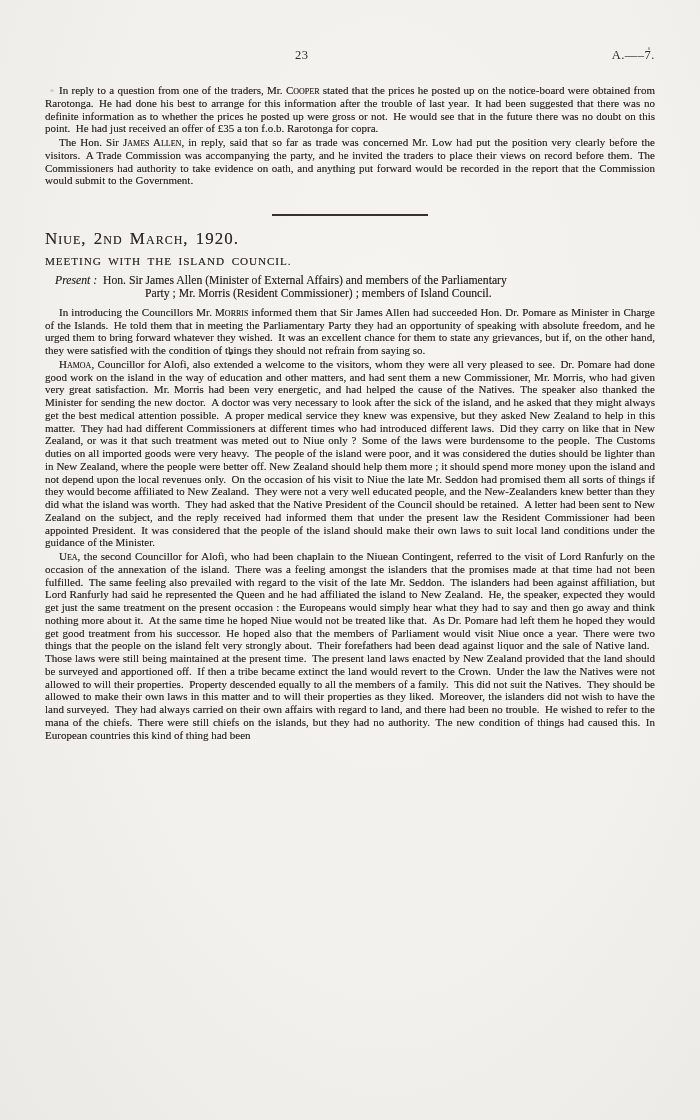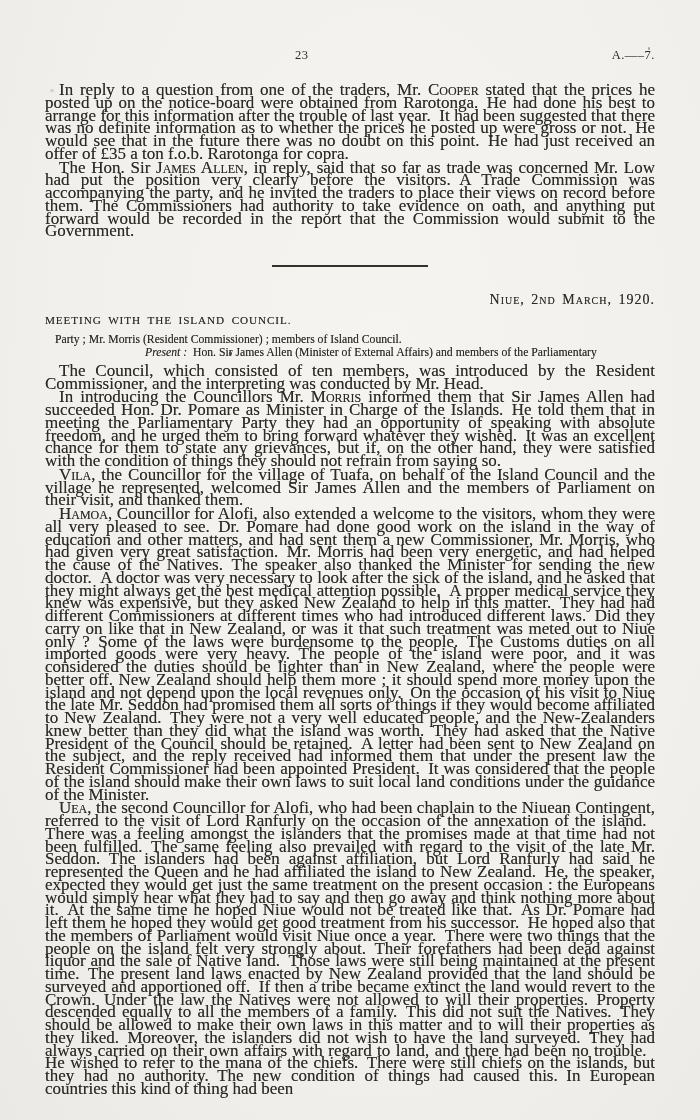--- a/index.html
+++ b/index.html
@@ -11,31 +11,31 @@
   .page{
     position:relative;width:700px;height:1120px;box-sizing:border-box;
     padding:48px 45px 8px;
     background:radial-gradient(ellipse at 55% 35%, #f5f4f1 0%, #f1f0ed 60%, #ebe9e5 100%);
     color:#2d2a24;
   }
   .pagehead{position:relative;height:16px;font-size:12.5px;}
   .folio{position:absolute;left:250px;top:0;letter-spacing:0.5px;}
   .docref{position:absolute;right:0;top:0;letter-spacing:0.5px;}
   .body-text{
-    font-size:17px;line-height:12.75px;text-align:justify;
+    font-size:11px;line-height:12.75px;text-align:justify;
     text-shadow:0 0 0.5px rgba(45,42,36,0.55);
   }
   .sec1{margin-top:20px;}
   .sec2{margin-top:5px;}
   .para{margin:0 0 1px;text-indent:14px;}
   .sc{font-variant:small-caps;}
   .i{font-style:italic;}
   .divider{width:156px;height:2px;background:#35322b;margin:27px auto 0;}
   .dateline{
-    margin-top:25px;text-align:right;font-size:14px;
+    margin-top:13px;text-align:left;font-size:17px;
     font-variant:small-caps;letter-spacing:1px;word-spacing:2px;
     text-shadow:0 0 0.5px rgba(45,42,36,0.55);
   }
   .title{
     margin-top:6px;text-align:left;font-size:11.2px;
     letter-spacing:0.9px;word-spacing:3px;
     text-shadow:0 0 0.5px rgba(45,42,36,0.55);
   }
   .present{
     margin-top:8px;font-size:11.7px;line-height:12.9px;
@@ -63,28 +63,26 @@
       <div class="para"><span>The Hon. Sir </span><span class="sc">James Allen</span><span>, in reply, said that so far as trade was concerned Mr. Low had put the position very clearly before the visitors. A Trade Commission was accompanying the party, and he invited the traders to place their views on record before them. The Commissioners had authority to take evidence on oath, and anything put forward would be recorded in the report that the Commission would submit to the Government.</span></div>
     </div>
 
   <div class="divider"></div>
 
   <div class="dateline">Niue, 2nd March, 1920.</div>
 
   <div class="title">MEETING WITH THE ISLAND COUNCIL.</div>
 
   <div class="present">
+      <div class="line"><span class="i">Present :</span><span> Hon. Sir James Allen (Minister of External Affairs) and members of the Parliamentary</span></div>
       <div class="line"><span>Party ; Mr. Morris (Resident Commissioner) ; members of Island Council.</span></div>
-      <div class="line"><span class="i">Present :</span><span> Hon. Sir James Allen (Minister of External Affairs) and members of the Parliamentary</span></div>
     </div>
 
   <div class="body-text sec2">
-      <div class="para"><span>The Council, which consisted of ten members, was introduced by the Resident Commissioner, and the interpreting was conducted by Mr. Head.</span></div>
       <div class="para"><span>In introducing the Councillors Mr. </span><span class="sc">Morris</span><span> informed them that Sir James Allen had succeeded Hon. Dr. Pomare as Minister in Charge of the Islands. He told them that in meeting the Parliamentary Party they had an opportunity of speaking with absolute freedom, and he urged them to bring forward whatever they wished. It was an excellent chance for them to state any grievances, but if, on the other hand, they were satisfied with the condition of things they should not refrain from saying so.</span></div>
-      <div class="para"><span class="sc">Vila</span><span>, the Councillor for the village of Tuafa, on behalf of the Island Council and the village he represented, welcomed Sir James Allen and the members of Parliament on their visit, and thanked them.</span></div>
       <div class="para"><span class="sc">Hamoa</span><span>, Councillor for Alofi, also extended a welcome to the visitors, whom they were all very pleased to see. Dr. Pomare had done good work on the island in the way of education and other matters, and had sent them a new Commissioner, Mr. Morris, who had given very great satisfaction. Mr. Morris had been very energetic, and had helped the cause of the Natives. The speaker also thanked the Minister for sending the new doctor. A doctor was very necessary to look after the sick of the island, and he asked that they might always get the best medical attention possible. A proper medical service they knew was expensive, but they asked New Zealand to help in this matter. They had had different Commissioners at different times who had introduced different laws. Did they carry on like that in New Zealand, or was it that such treatment was meted out to Niue only ? Some of the laws were burdensome to the people. The Customs duties on all imported goods were very heavy. The people of the island were poor, and it was considered the duties should be lighter than in New Zealand, where the people were better off. New Zealand should help them more ; it should spend more money upon the island and not depend upon the local revenues only. On the occasion of his visit to Niue the late Mr. Seddon had promised them all sorts of things if they would become affiliated to New Zealand. They were not a very well educated people, and the New-Zealanders knew better than they did what the island was worth. They had asked that the Native President of the Council should be retained. A letter had been sent to New Zealand on the subject, and the reply received had informed them that under the present law the Resident Commissioner had been appointed President. It was considered that the people of the island should make their own laws to suit local land conditions under the guidance of the Minister.</span></div>
       <div class="para"><span class="sc">Uea</span><span>, the second Councillor for Alofi, who had been chaplain to the Niuean Contingent, referred to the visit of Lord Ranfurly on the occasion of the annexation of the island. There was a feeling amongst the islanders that the promises made at that time had not been fulfilled. The same feeling also prevailed with regard to the visit of the late Mr. Seddon. The islanders had been against affiliation, but Lord Ranfurly had said he represented the Queen and he had affiliated the island to New Zealand. He, the speaker, expected they would get just the same treatment on the present occasion : the Europeans would simply hear what they had to say and then go away and think nothing more about it. At the same time he hoped Niue would not be treated like that. As Dr. Pomare had left them he hoped they would get good treatment from his successor. He hoped also that the members of Parliament would visit Niue once a year. There were two things that the people on the island felt very strongly about. Their forefathers had been dead against liquor and the sale of Native land. Those laws were still being maintained at the present time. The present land laws enacted by New Zealand provided that the land should be surveyed and apportioned off. If then a tribe became extinct the land would revert to the Crown. Under the law the Natives were not allowed to will their properties. Property descended equally to all the members of a family. This did not suit the Natives. They should be allowed to make their own laws in this matter and to will their properties as they liked. Moreover, the islanders did not wish to have the land surveyed. They had always carried on their own affairs with regard to land, and there had been no trouble. He wished to refer to the mana of the chiefs. There were still chiefs on the islands, but they had no authority. The new condition of things had caused this. In European countries this kind of thing had been</span></div>
     </div>
 
   <div class="speck speck-a"></div>
   <div class="speck speck-b"></div>
   <div class="speck speck-c"></div>
 
 </div>
 

